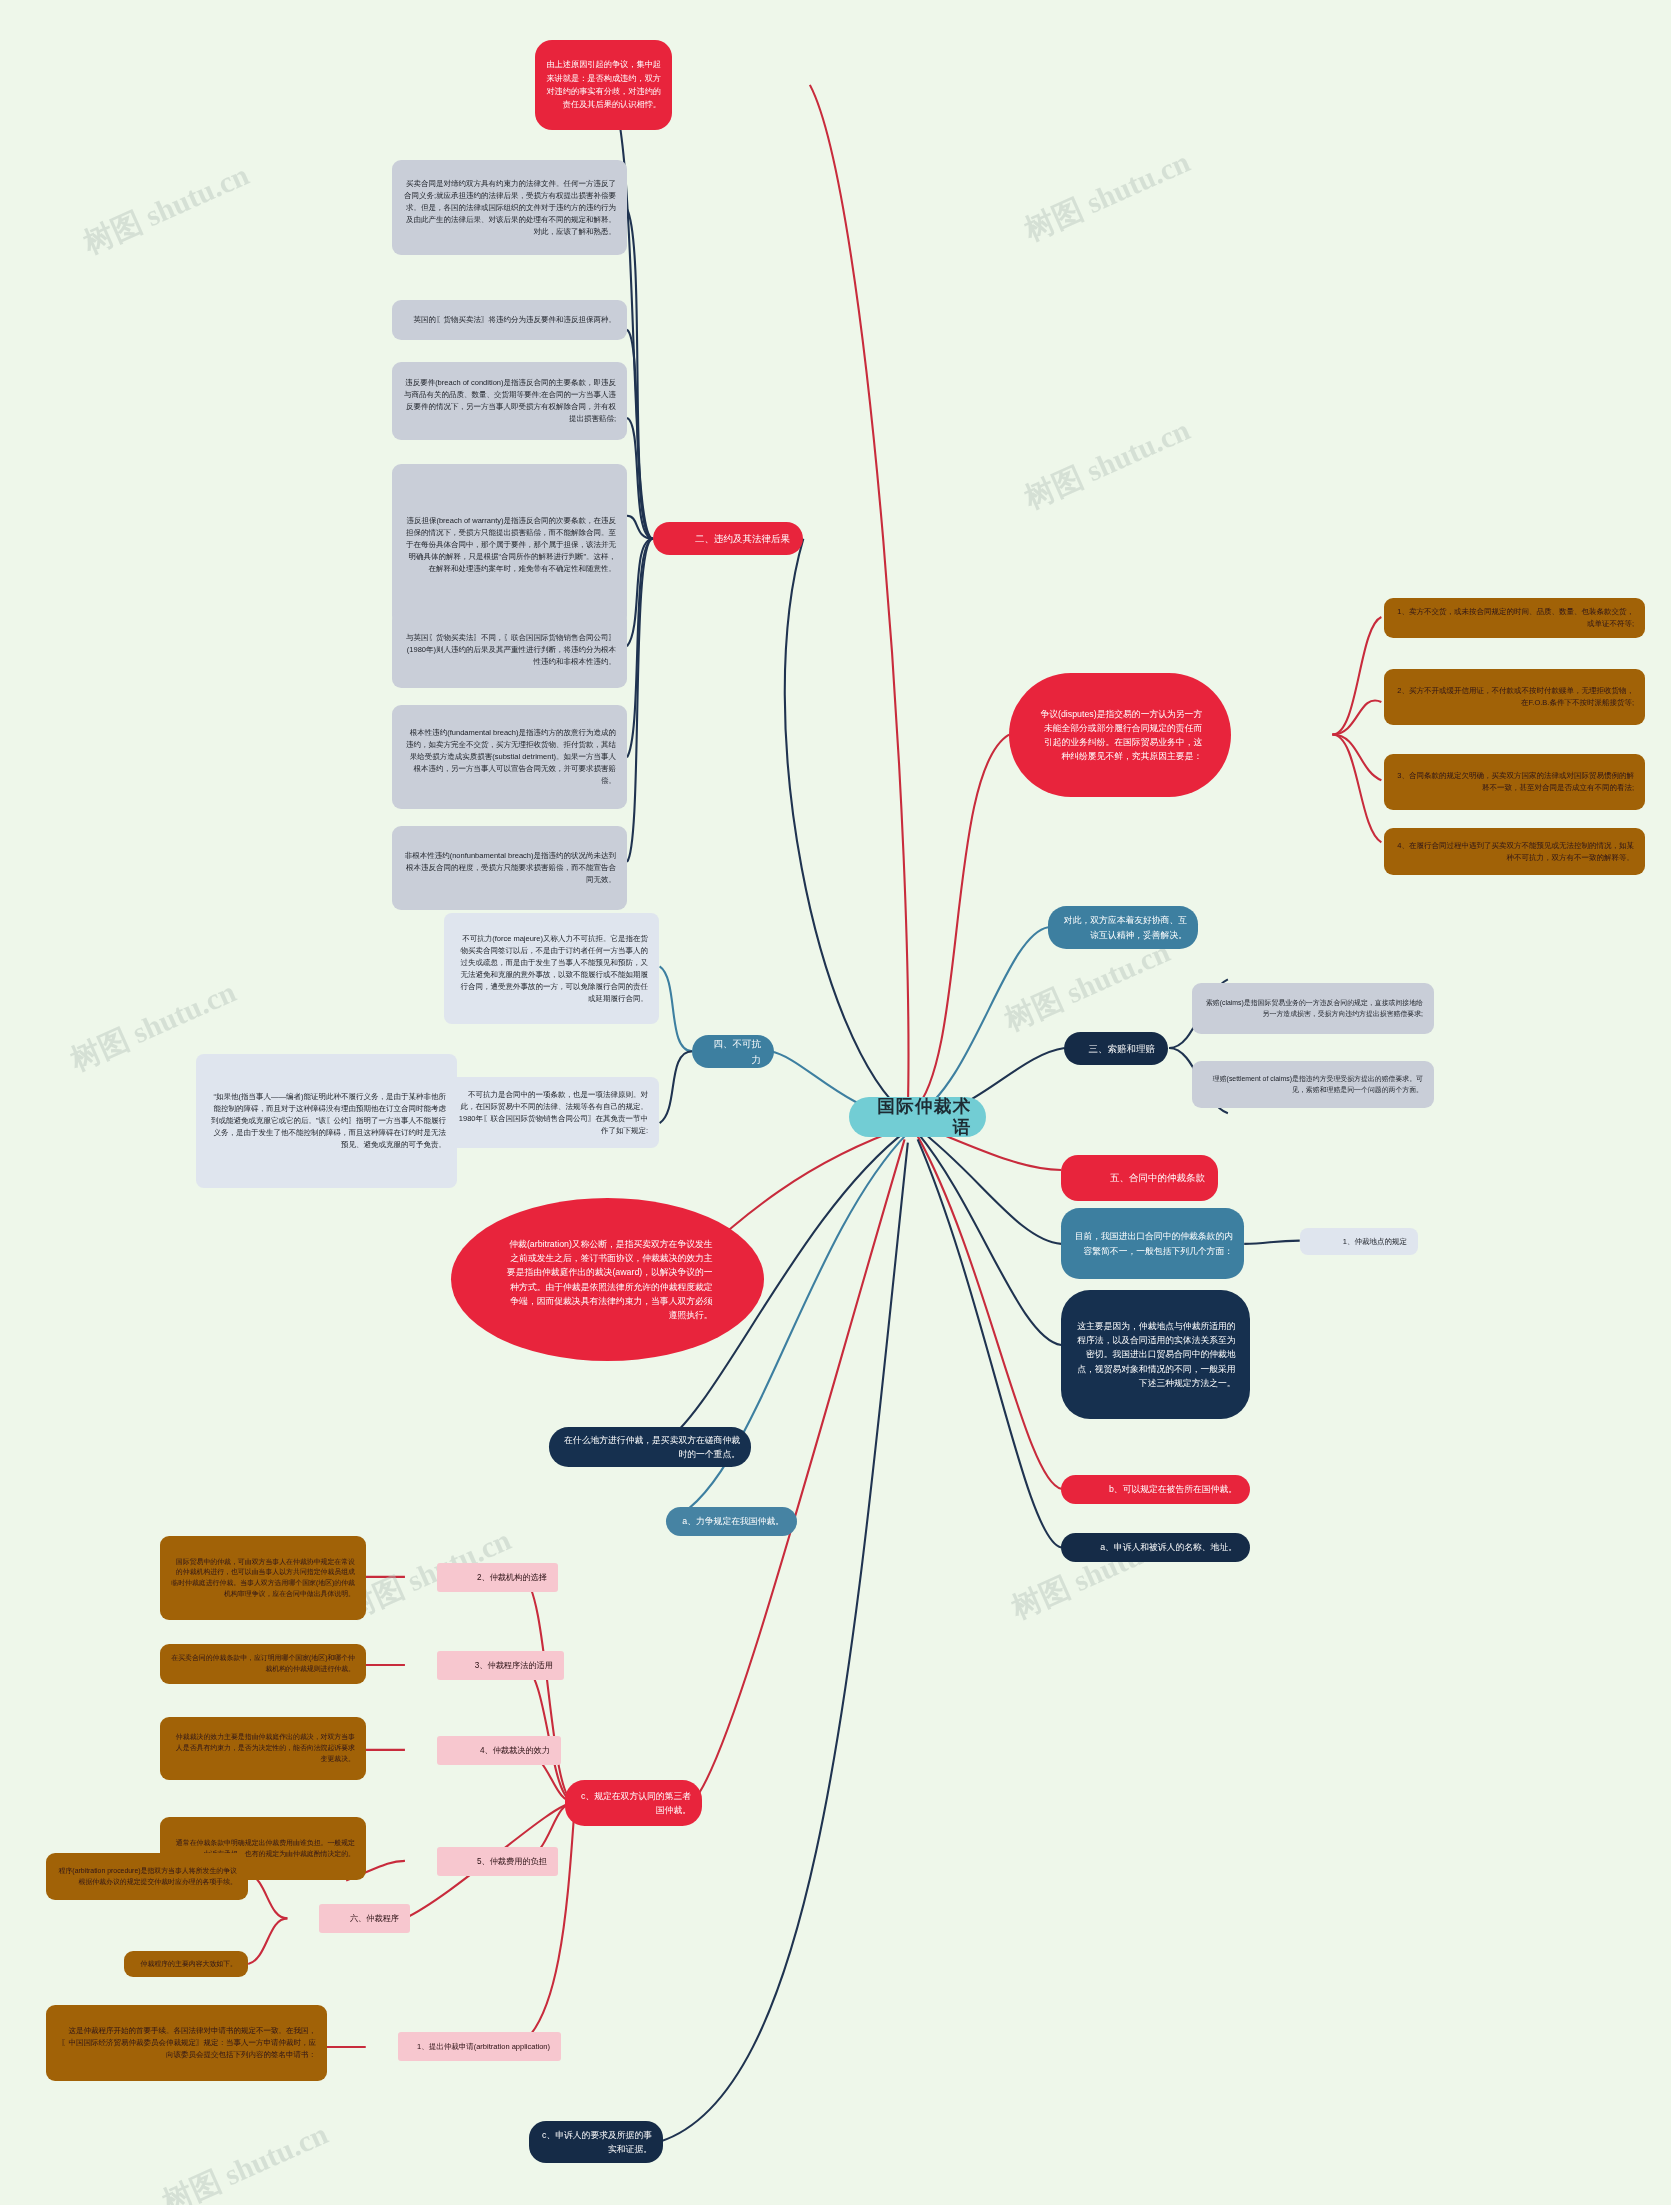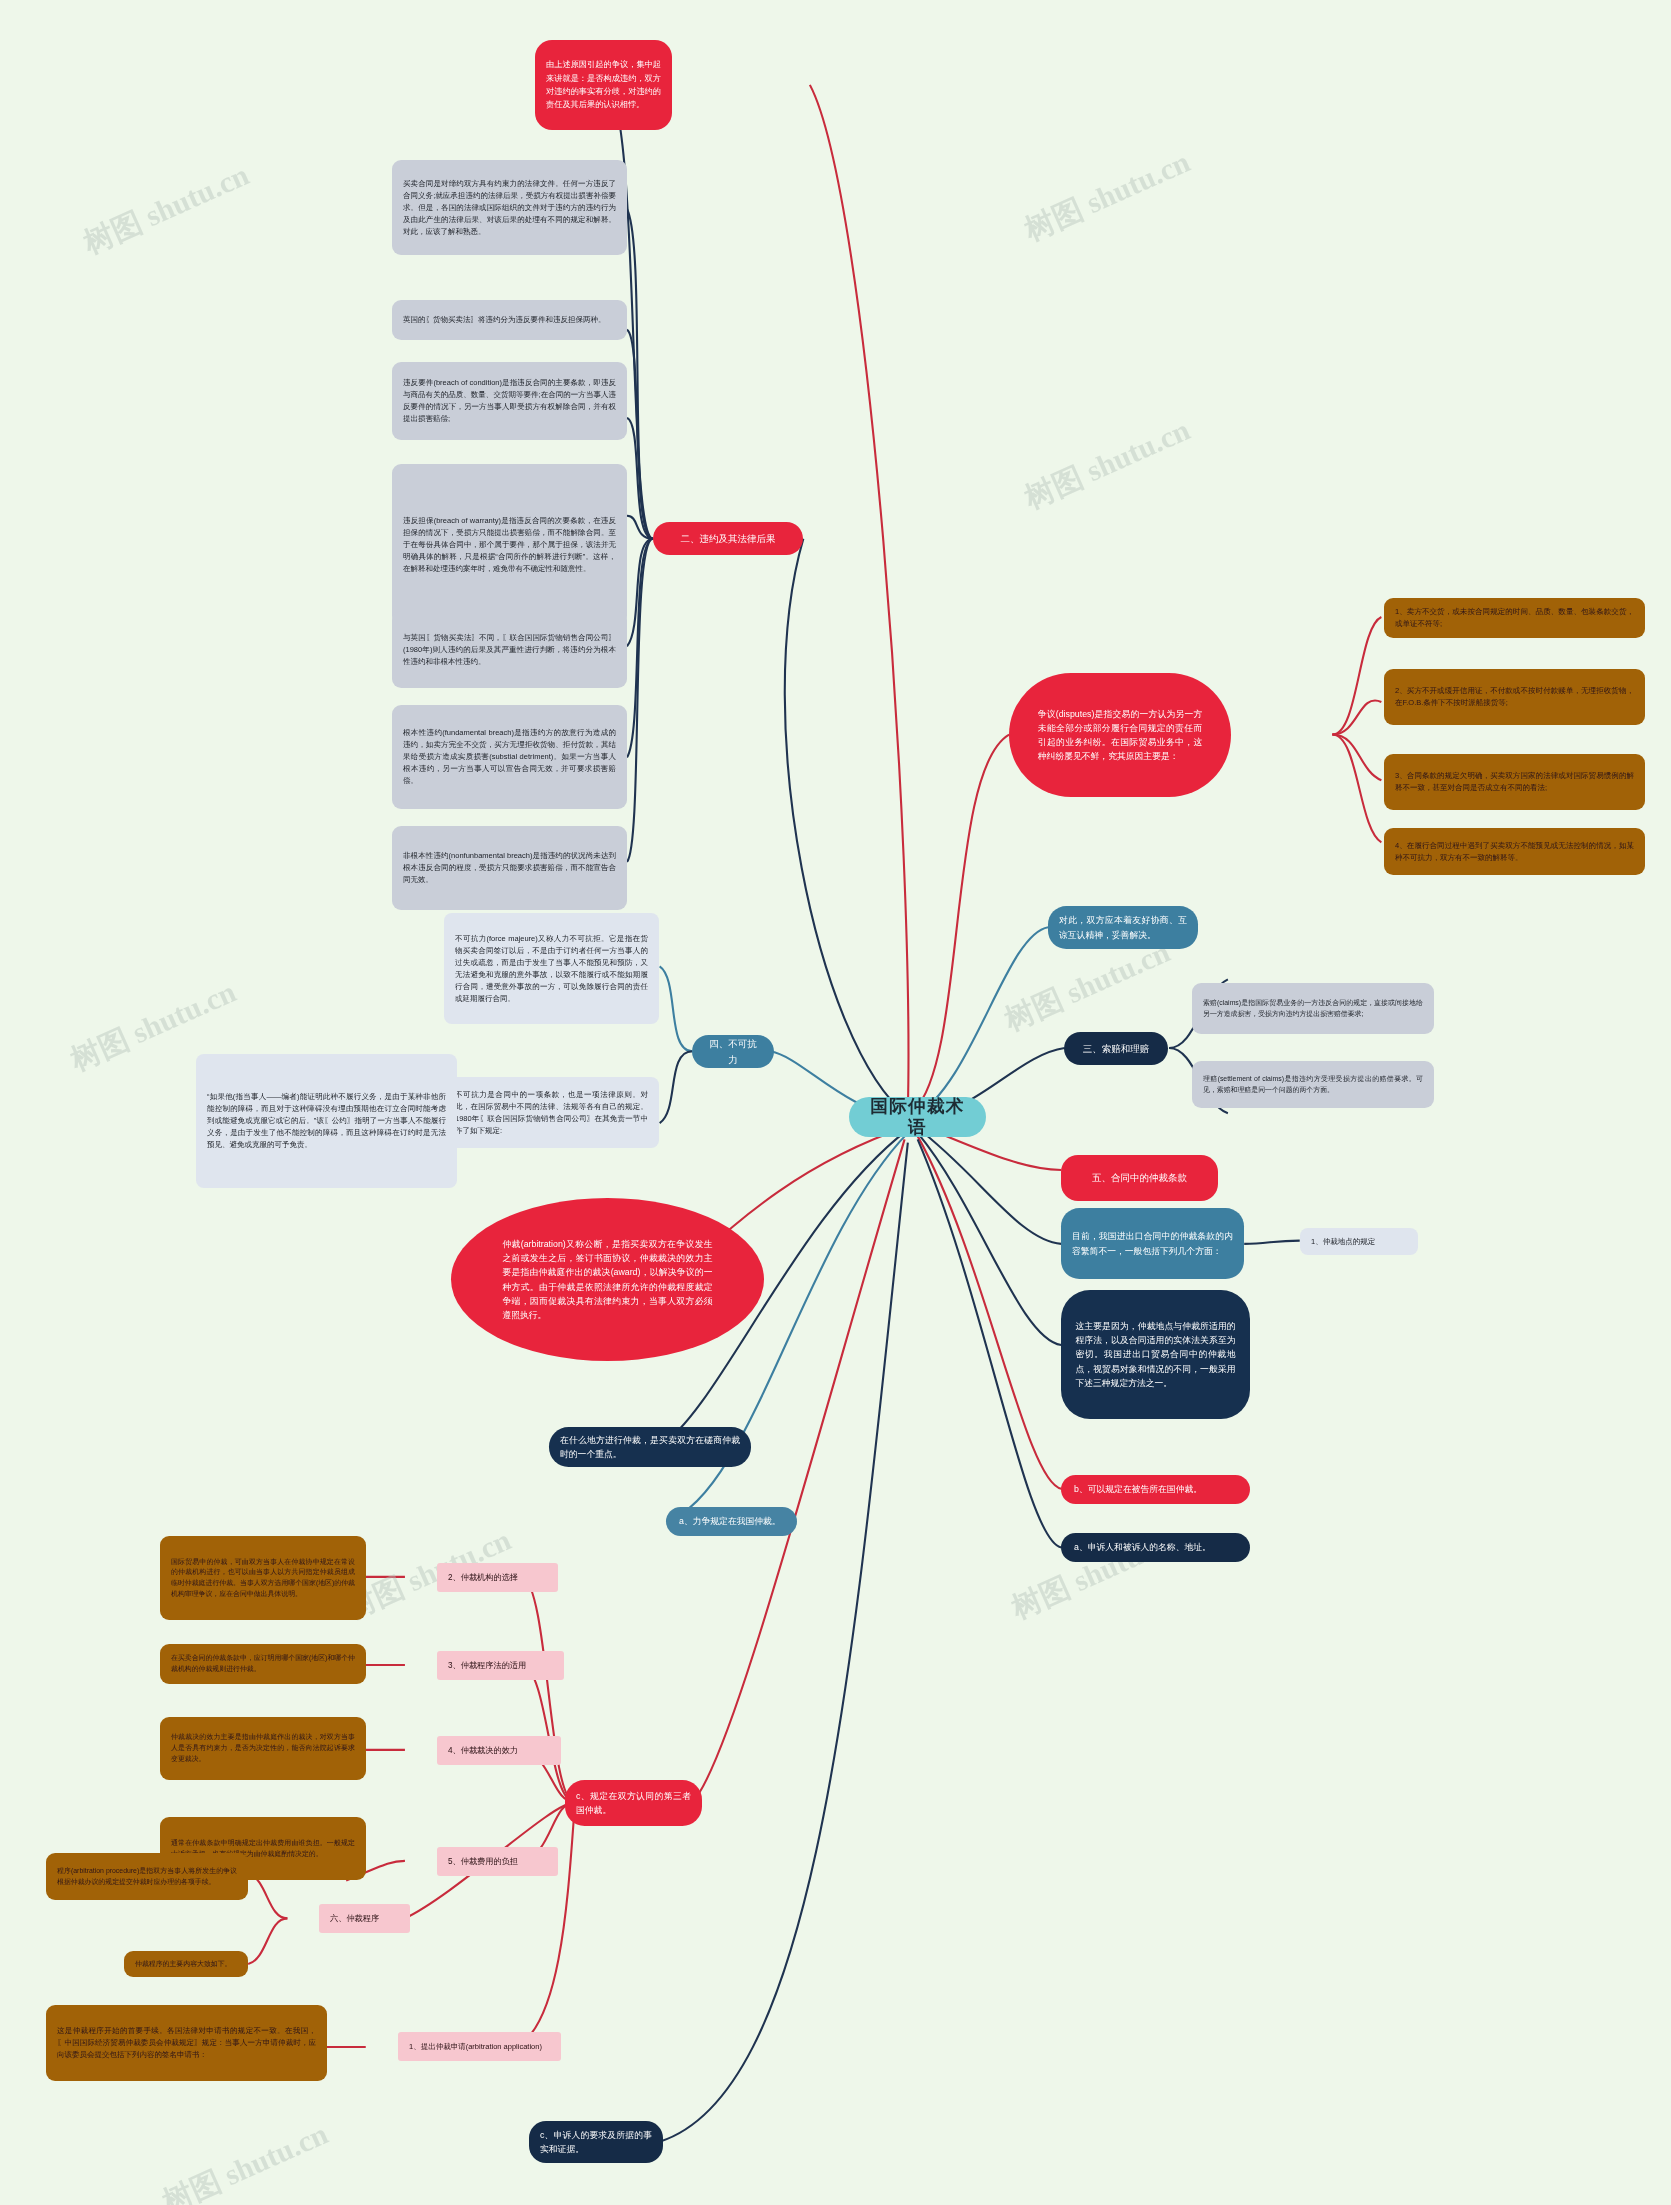--- a/index.html
+++ b/index.html
@@ -5,21 +5,21 @@
   * { box-sizing: border-box; margin:0; padding:0; }
   html,body { background:#eef7ea; }
   body {
     width:1672px; height:2205px; position:relative; overflow:hidden;
     font-family:"Liberation Sans","DejaVu Sans",sans-serif;
   }
   #canvas { position:absolute; inset:0; }
   svg.links { position:absolute; left:0; top:0; width:1672px; height:2205px; pointer-events:none; }
 
   .node { position:absolute; display:flex; align-items:center; }
-  .node > .txt { display:block; width:100%; }
+  .node > .txt { display:block; width:100%;text-align:right; }
 
   
   .n-root  { background:#72cdd4; color:#1d2b33; border-radius:29px; }
   .n-red   { background:#e8243c; color:#ffffff; border-radius:17px; }
   .n-redbig{ background:#e8243c; color:#ffffff; border-radius:50%/50%; }
   .n-pinkl { background:#a16207; color:#2d1418; border-radius:9.1px; }
   .n-pinkp { background:#f7c7cf; color:#2a1013; border-radius:3px;margin-left:32px; }
   .n-gray  { background:#c9ced8; color:#20242b; border-radius:9.1px; }
   .n-graylt{ background:#dfe5ee; color:#20242b; border-radius:7.8px; }
   .n-navy  { background:#16304f; color:#ffffff; border-radius:19.6px; }

